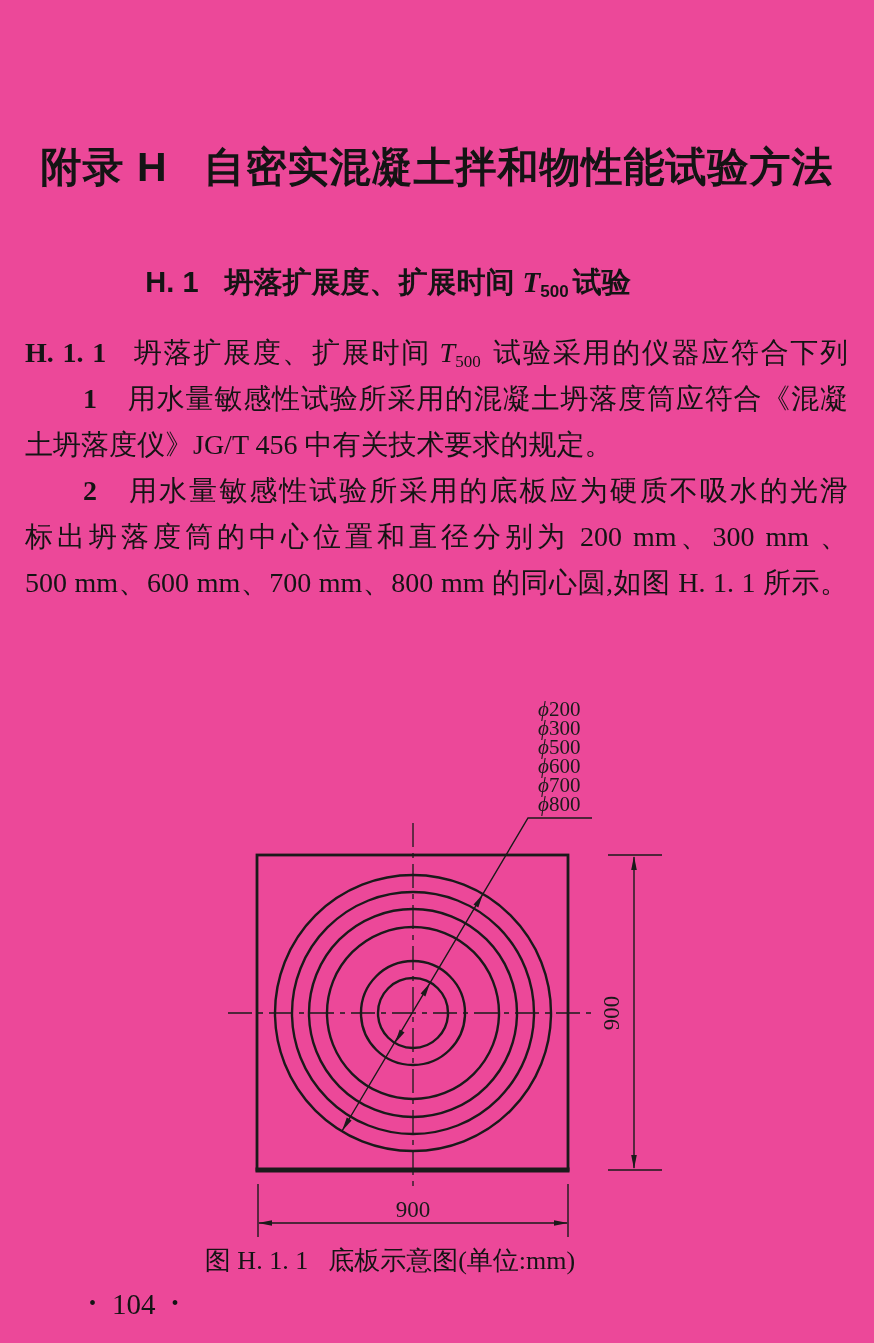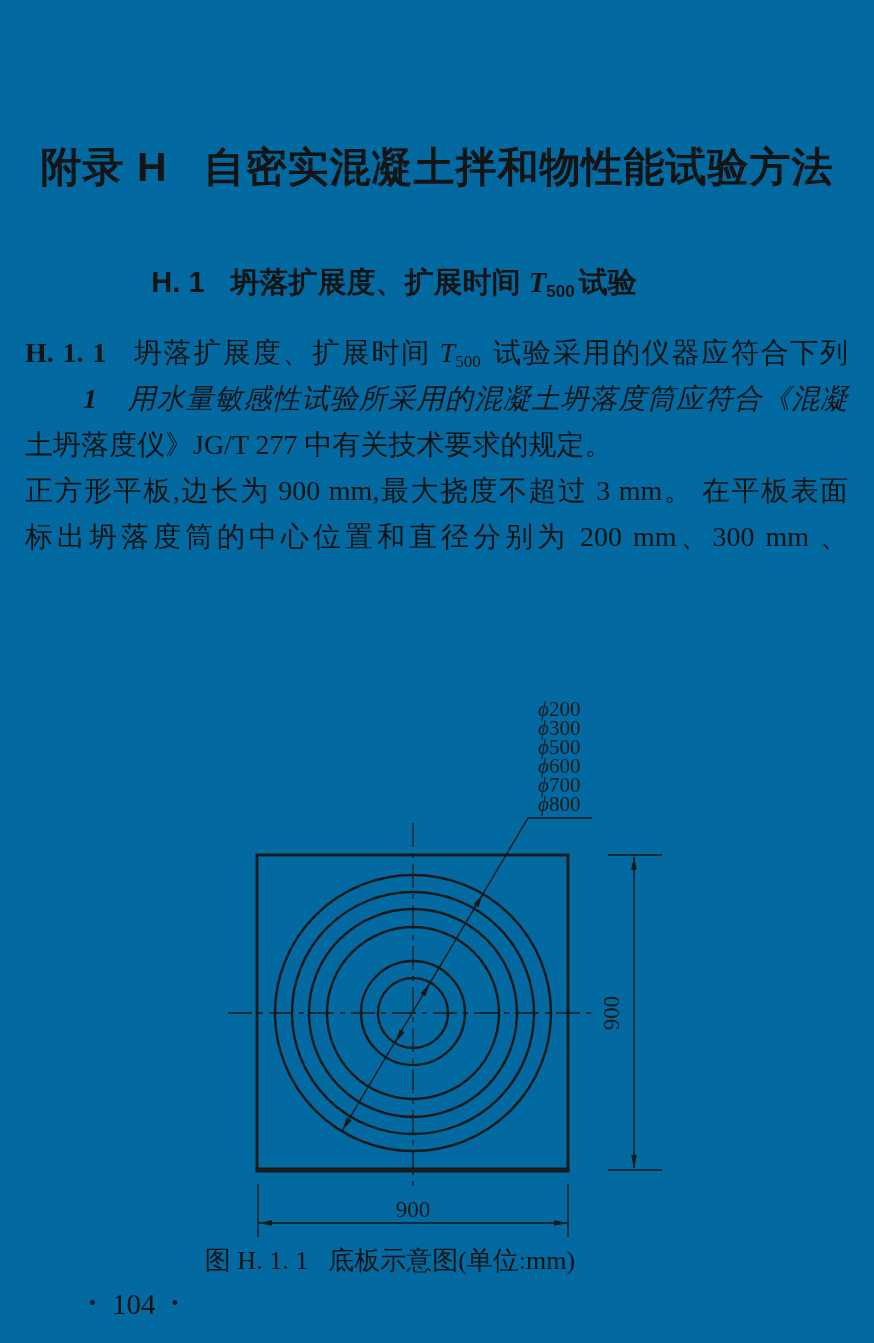--- a/index.html
+++ b/index.html
@@ -1,50 +1,50 @@
 <!DOCTYPE html>
 <html><head>
 <meta charset="utf-8">
 <style>
   html,body{margin:0;padding:0;}
   body{
     width:874px;height:1343px;background:#ffffff;position:relative;
     font-family:"Liberation Serif", serif;color:#141414;
     -webkit-font-smoothing:antialiased;
   }
-  .page{position:absolute;inset:0;background:#0369a1;overflow:hidden;}
+  .page{position:absolute;inset:0;background:#ec4899;overflow:hidden;}
 
   
   .doc-title{
     position:absolute;top:140px;left:0;width:874px;text-align:center;
     font-family:"Liberation Sans", sans-serif;font-weight:bold;
     font-size:41px;line-height:54px;letter-spacing:1px;white-space:nowrap;
   }
   .doc-title .t-prefix{margin-right:36px;}
 
   
   .sec-heading{
     position:absolute;top:262px;left:0;width:776px;text-align:center;
     font-family:"Liberation Sans", sans-serif;font-weight:bold;
-    font-size:29px;line-height:40px;white-space:nowrap;padding-left:6px;
+    font-size:29px;line-height:40px;white-space:nowrap;
   }
   .sec-heading .sec-num{margin-right:26px;}
   .tvar{font-family:"Liberation Serif", serif;font-style:italic;}
   .sec-heading .tvar{font-weight:bold;}
   sub.tsub{font-size:17px;line-height:0;vertical-align:-5px;margin-right:4px;}
 
   
   .body-text{
     position:absolute;top:330px;left:25px;width:823px;
     font-size:28px;line-height:46px;
   }
   .bline{height:46px;white-space:nowrap;}
   .jline{white-space:normal;text-align:justify;text-align-last:justify;}
   .blabel{font-weight:bold;margin-right:26px;}
-  .ind{padding-left:58px;font-style:italic;}
+  .ind{padding-left:58px;}
   .ind .blabel{margin-right:30px;}
 
   
   .fig-wrap{position:absolute;left:150px;top:690px;width:550px;height:560px;}
   .fig-wrap svg{display:block;}
   .plate{fill:none;stroke:#1a1a1a;stroke-width:2.8;}
   .plate-bottom{stroke:#1a1a1a;stroke-width:5;}
   .ring{fill:none;stroke:#1a1a1a;stroke-width:2.4;}
   .cline{stroke:#1a1a1a;stroke-width:1.3;stroke-dasharray:24 6 5 6;}
   .dim{fill:none;stroke:#1a1a1a;stroke-width:1.4;}
@@ -83,28 +83,31 @@
   <div class="body-text">
 
     <div class="bline jline">
       <span class="blabel">H. 1. 1</span><span>坍落扩展度、扩展时间</span> <span class="tvar">T</span><sub class="tsub">500</sub> <span>试验采用的仪器应符合下列</span>
     </div>
 
     <div class="bline jline ind">
       <span class="blabel">1</span><span>用水量敏感性试验所采用的混凝土坍落度筒应符合《混凝</span>
     </div>
     <div class="bline">
-      <span>土坍落度仪》JG/T 277 中有关技术要求的规定。</span>
+      <span>土坍落度仪》JG/T 456 中有关技术要求的规定。</span>
     </div>
 
-    <div class="bline jline">
-      <span>正方形平板,边长为 900 mm,最大挠度不超过 3 mm。 在平板表面</span>
+    <div class="bline jline ind">
+      <span class="blabel">2</span><span>用水量敏感性试验所采用的底板应为硬质不吸水的光滑</span>
     </div>
     <div class="bline jline">
       <span>标出坍落度筒的中心位置和直径分别为 200 mm、300 mm 、</span>
+    </div>
+    <div class="bline jline">
+      <span>500 mm、600 mm、700 mm、800 mm 的同心圆,如图 H. 1. 1 所示。</span>
     </div>
   </div>
 
   <div class="fig-wrap">
     <svg viewBox="0 0 550 560" width="550" height="560" aria-hidden="true">
 
       <line class="cline" x1="263" y1="133" x2="263" y2="500"></line>
       <line class="cline" x1="78" y1="323" x2="444" y2="323"></line>
 
       <rect class="plate" x="107" y="165" width="311" height="315"></rect>

